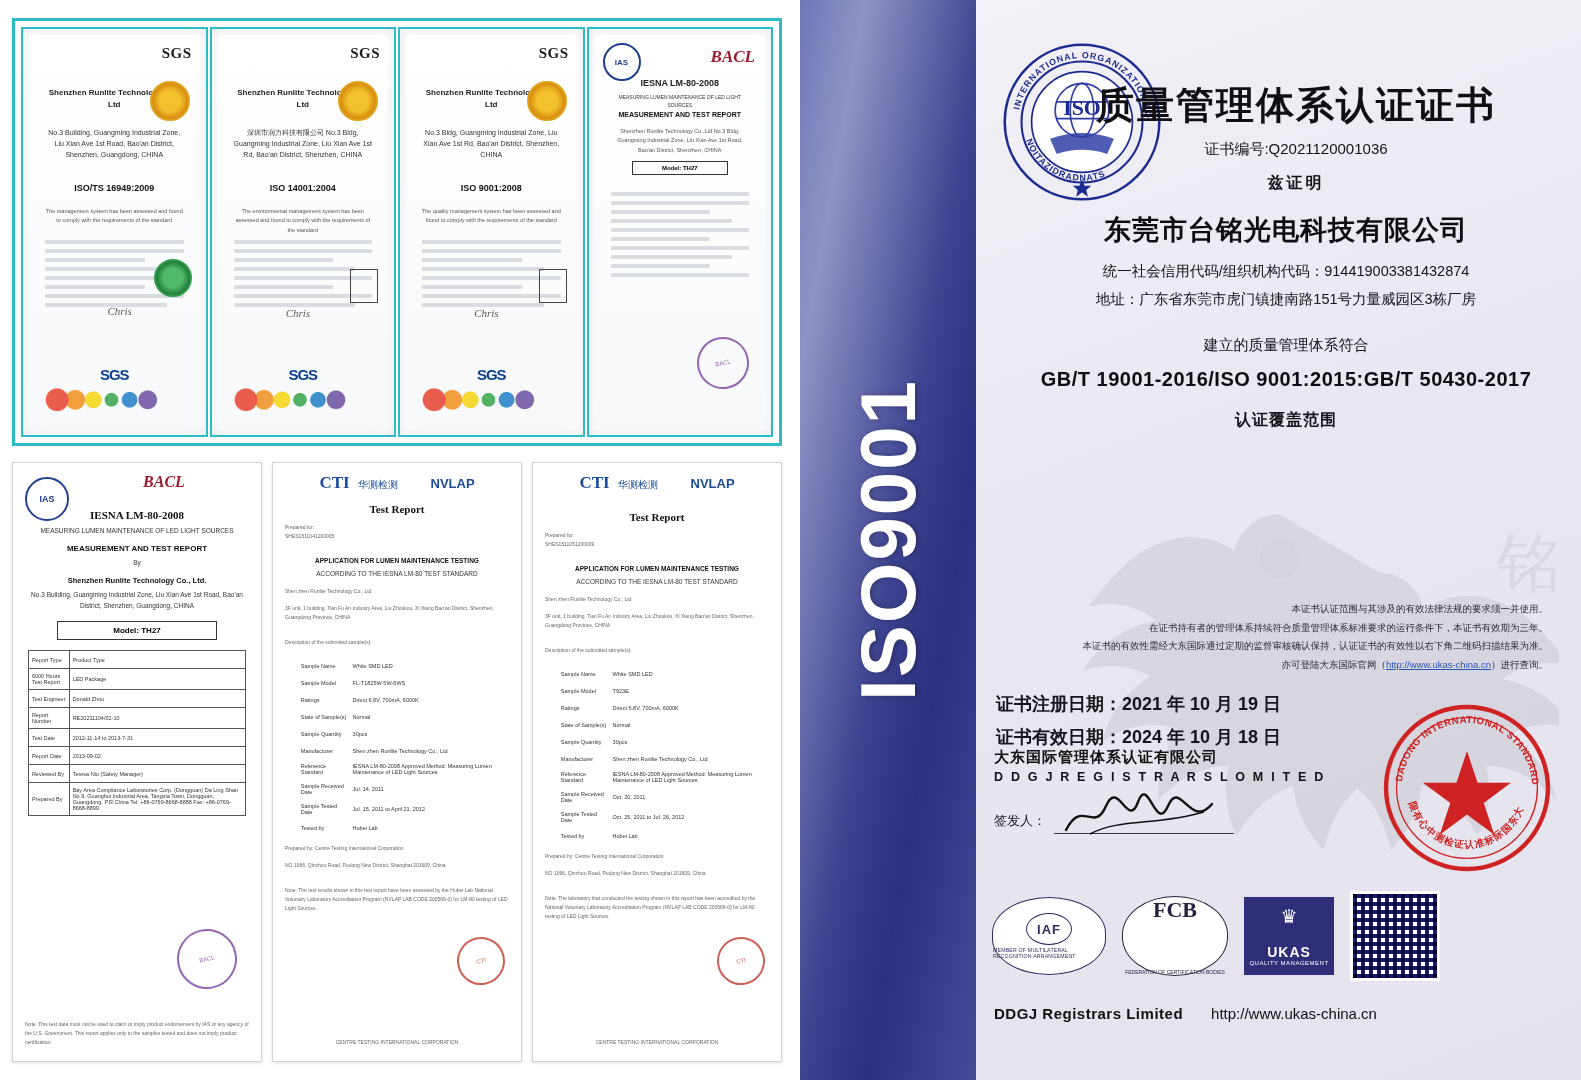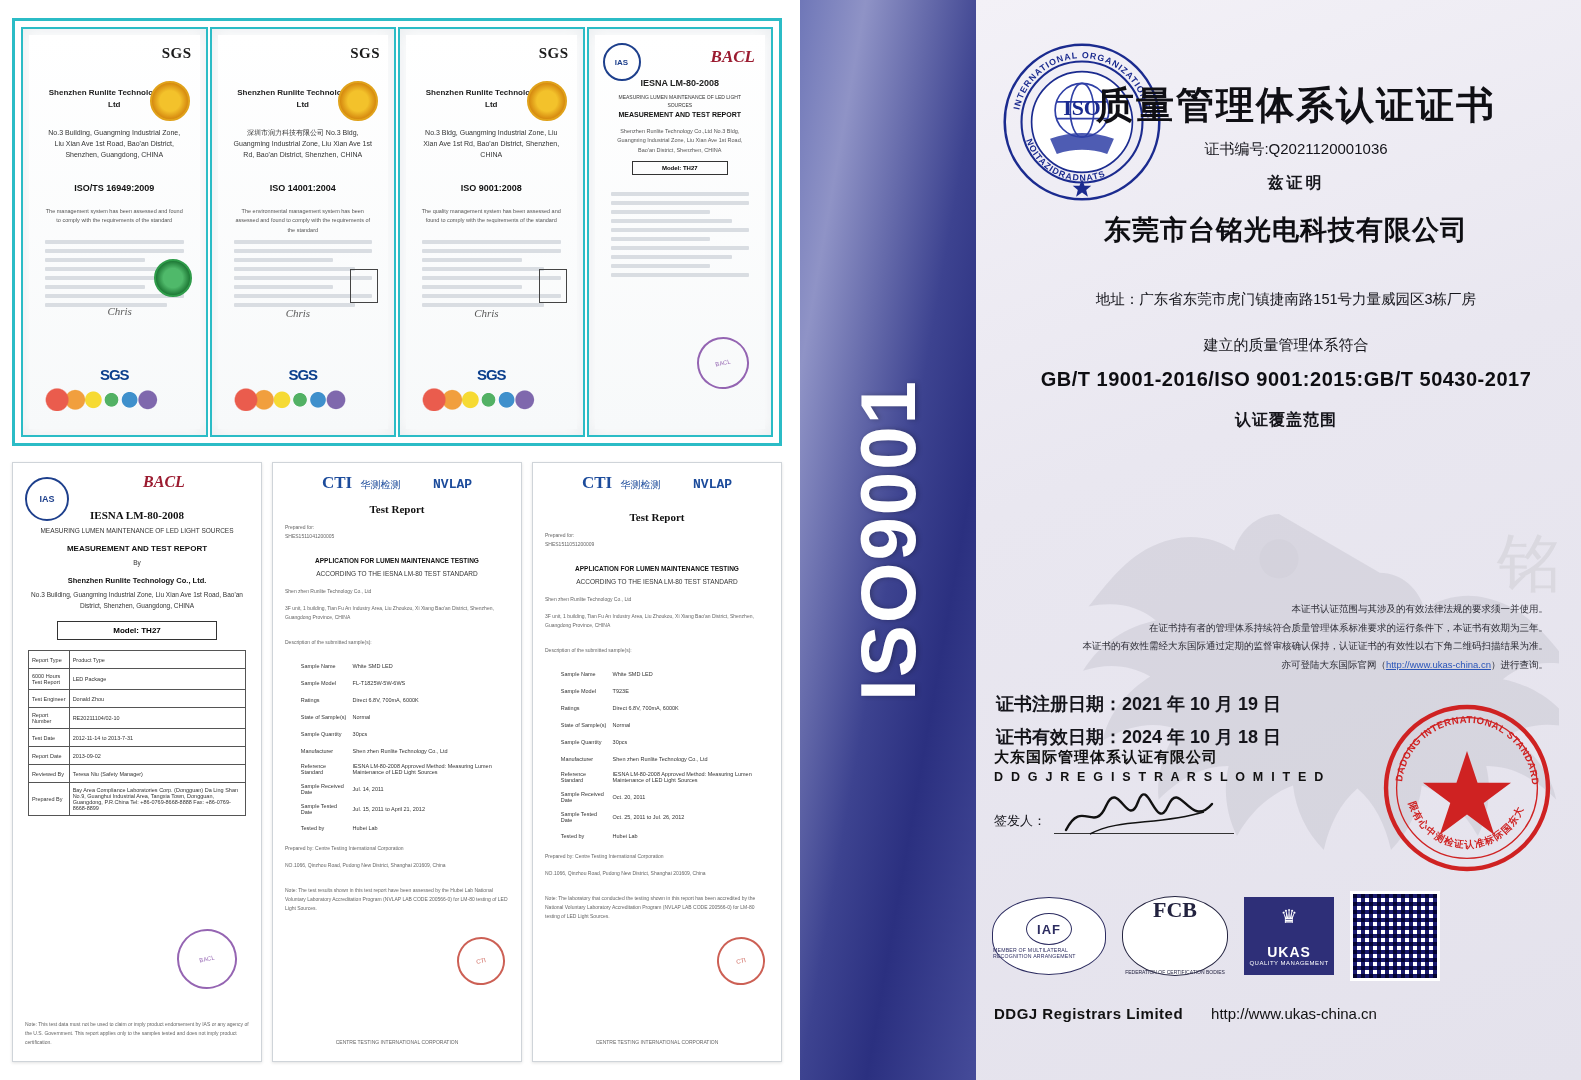--- a/index.html
+++ b/index.html
@@ -55,21 +55,21 @@
     position:absolute;left:12px;top:462px;width:770px;height:600px;
     display:flex;gap:10px;
   }
   .doc-card{
     flex:1;background:#fff;border:1px solid #cfd4d9;position:relative;overflow:hidden;
     box-shadow:0 1px 3px rgba(0,0,0,.12);
   }
   .doc-head{position:absolute;left:0;right:0;top:10px;text-align:center;}
   .doc-brand{font-size:16px;font-weight:bold;color:#9b1b30;font-family:"Liberation Serif", serif;font-style:italic;}
   .cti-brand{font-size:17px;font-weight:bold;color:#1c4b9b;font-family:"Liberation Serif", serif;}
-  .nvlap{font-size:13px;font-weight:bold;color:#1c4b9b;font-family:Liberation Mono, monospace;}
+  .nvlap{font-size:13px;font-weight:bold;color:#1c4b9b;font-family:Liberation Sans, sans-serif;}
   .doc-t1{font-size:11px;font-weight:bold;color:#111;text-align:center;margin-top:6px;font-family:"Liberation Serif", serif;}
   .doc-t2{font-size:6.5px;color:#333;text-align:center;margin-top:4px;line-height:1.7;}
   .doc-t3{font-size:8px;font-weight:bold;color:#111;text-align:center;margin-top:8px;}
   .model-box{margin:10px auto 0;width:64%;border:1.5px solid #333;text-align:center;font-size:8px;font-weight:bold;padding:4px 0;}
   .mini-table{margin:10px auto 0;width:88%;border-collapse:collapse;}
   .mini-table td{border:1px solid #555;font-size:5.5px;padding:4px 3px;color:#333;height:9px;}
   .fine{font-size:5px;color:#666;line-height:1.8;padding:8px 12px;}
   .stamp{position:absolute;border-radius:50%;border:2px solid #c0392b;color:#c0392b;font-size:6px;display:flex;align-items:center;justify-content:center;text-align:center;transform:rotate(-12deg);opacity:.8;}
   .watermark-left{position:absolute;right:40px;top:30px;font-size:58px;color:rgba(120,120,120,.12);font-family:"Liberation Serif", serif;letter-spacing:6px;pointer-events:none;}
 
@@ -481,20 +481,21 @@
       <text font-family="Liberation Sans, sans-serif" font-size="10.5" font-weight="bold" fill="#1b2b8f" letter-spacing="1.2">
         <textPath href="#arcBot" startOffset="10%">NOITAZIDRADNATS</textPath>
       </text>
       <polygon points="100,168 103,176 111,176 105,181 107,189 100,184 93,189 95,181 89,176 97,176" fill="#1b2b8f"></polygon>
     </svg>
 
     <div class="cert-main-title">质量管理体系认证证书</div>
     <div class="cert-no">证书编号:Q2021120001036</div>
     <div class="hereby">兹证明</div>
     <div class="company">东莞市台铭光电科技有限公司</div>
+    <div class="credit">统一社会信用代码/组织机构代码：914419003381432874</div>
     <div class="addr">地址：广东省东莞市虎门镇捷南路151号力量威园区3栋厂房</div>
     <div class="conform">建立的质量管理体系符合</div>
     <div class="standards">GB/T 19001-2016/ISO 9001:2015:GB/T 50430-2017</div>
     <div class="scope-title">认证覆盖范围</div>
 
     <div class="notes">
       <div>本证书认证范围与其涉及的有效法律法规的要求须一并使用。</div>
       <div>在证书持有者的管理体系持续符合质量管理体系标准要求的运行条件下，本证书有效期为三年。</div>
       <div>本证书的有效性需经大东国际通过定期的监督审核确认保持，认证证书的有效性以右下角二维码扫描结果为准。</div>
       <div>

